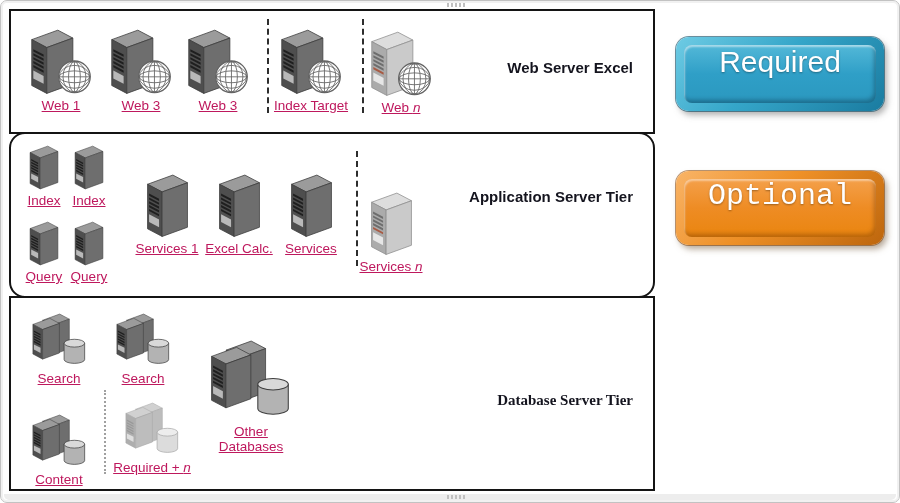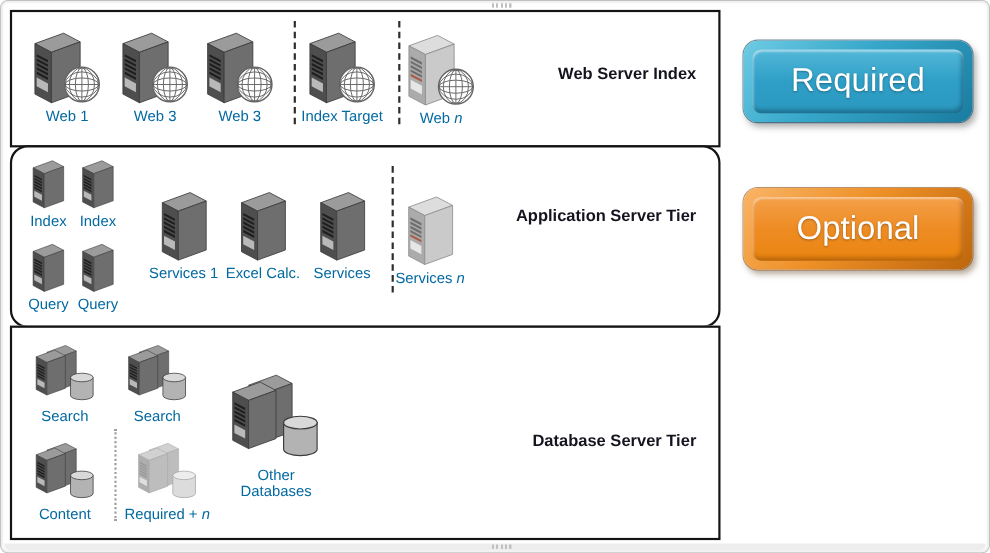--- a/index.html
+++ b/index.html
@@ -29,25 +29,25 @@
   .tier-web { top:8px;   height:125px; }
   .tier-app { top:131px; height:166px;border-radius:16px; }
   .tier-db  { top:295px; height:195px; }
 
   .tier-title {
     position:absolute; right:20px; font-weight:bold; font-size:15px;
     color:#14141e; white-space:nowrap;
   }
   .tier-web .tier-title { top:48px; }
   .tier-app .tier-title { top:54px; }
-  .tier-db  .tier-title { top:94px; }
+  .tier-db  .tier-title { top:94px;font-family:Liberation Serif, serif; }
 
   .item { position:absolute; text-align:center; }
   .item svg { display:block; margin:0 auto; }
-  .lbl { font-size:13.5px; color:#0369a1; margin-top:3px; white-space:nowrap; }
+  .lbl { font-size:13.5px; color:#be185d; margin-top:3px; white-space:nowrap;text-decoration:underline; }
   .lbl i { font-style:italic; }
 
   .vdash {
     position:absolute; width:0; border-left:2px dashed #2d2d2d;
   }
   .vdot {
     position:absolute; width:0; border-left:2px dotted #a0a0a0;
   }
 
   
@@ -62,24 +62,25 @@
   .badge { position:absolute; width:208px; height:74px; border-radius:13px; }
   .badge-required {
     left:675px; top:36px;
     background:linear-gradient(135deg,#6ecbe4 0%,#35a6c9 45%,#1a7ba0 100%);
     box-shadow:0 0 0 1px rgba(10,70,95,.6), 3px 4px 6px rgba(110,110,110,.55);
   }
   .badge-optional {
     left:675px; top:170px;
     background:linear-gradient(135deg,#f9b467 0%,#ee9027 45%,#bd660d 100%);
     box-shadow:0 0 0 1px rgba(125,60,0,.55), 3px 4px 6px rgba(120,95,65,.55);
+    font-family:Liberation Mono, monospace;
   }
   .badge-face {
     position:absolute; inset:8px; border-radius:8px;
-    display:flex; align-items:center; justify-content:center;
+    display:flex; align-items:flex-start; justify-content:center;
   }
   .badge-required .badge-face {
     background:linear-gradient(180deg,#53b8d8 0%,#2f9fc7 50%,#2b98bf 100%);
     box-shadow: inset 1px 2px 2px rgba(255,255,255,.5), inset -2px -3px 4px rgba(0,30,45,.35);
   }
   .badge-optional .badge-face {
     background:linear-gradient(180deg,#f4a04a 0%,#ee8c24 50%,#ea850f 100%);
     box-shadow: inset 1px 2px 2px rgba(255,255,255,.45), inset -2px -3px 4px rgba(90,40,0,.35);
   }
   .badge-label { font-size:30px; color:#ffffff; text-shadow:0 1px 2px rgba(0,0,0,.35); }
@@ -161,21 +162,21 @@
       <div class="lbl"><span>Index Target</span></div>
     </div>
     <div class="item" style="left:350px;top:18px;width:80px">
       <svg class="srv light" width="62" height="68" viewBox="0 0 78 86">
           <use href="#sym-tower-globe"></use>
         </svg>
       <div class="lbl"><span>Web </span><i>n</i></div>
     </div>
     <div class="vdash" style="left:256px;top:8px;height:94px"></div>
     <div class="vdash" style="left:351px;top:8px;height:94px"></div>
-    <div class="tier-title">Web Server Index</div>
+    <div class="tier-title">Web Server Excel</div>
   </div>
 
   <div class="tier tier-app">
     <div class="item" style="left:8px;top:10px;width:50px">
       <svg class="srv" width="30" height="46" viewBox="0 0 56 86">
           <use href="#sym-tower"></use>
         </svg>
       <div class="lbl"><span>Index</span></div>
     </div>
     <div class="item" style="left:53px;top:10px;width:50px">
@@ -207,21 +208,21 @@
           <use href="#sym-tower"></use>
         </svg>
       <div class="lbl"><span>Excel Calc.</span></div>
     </div>
     <div class="item" style="left:260px;top:38px;width:80px">
       <svg class="srv" width="43" height="66" viewBox="0 0 56 86">
           <use href="#sym-tower"></use>
         </svg>
       <div class="lbl"><span>Services</span></div>
     </div>
-    <div class="item" style="left:340px;top:42px;width:80px">
+    <div class="item" style="left:340px;top:56px;width:80px">
       <svg class="srv light" width="43" height="66" viewBox="0 0 56 86">
           <use href="#sym-tower"></use>
         </svg>
       <div class="lbl"><span>Services </span><i>n</i></div>
     </div>
     <div class="vdash" style="left:345px;top:17px;height:115px"></div>
     <div class="tier-title">Application Server Tier</div>
   </div>
 
   <div class="tier tier-db">
@@ -230,21 +231,21 @@
           <use href="#sym-db"></use>
         </svg>
       <div class="lbl"><span>Search</span></div>
     </div>
     <div class="item" style="left:97px;top:14px;width:70px">
       <svg class="srv" width="57" height="56" viewBox="0 0 80 79">
           <use href="#sym-db"></use>
         </svg>
       <div class="lbl"><span>Search</span></div>
     </div>
-    <div class="item" style="left:13px;top:103px;width:70px">
+    <div class="item" style="left:13px;top:115px;width:70px">
       <svg class="srv" width="57" height="56" viewBox="0 0 80 79">
           <use href="#sym-db"></use>
         </svg>
       <div class="lbl"><span>Content</span></div>
     </div>
     <div class="item" style="left:101px;top:103px;width:80px">
       <svg class="srv faded" width="57" height="56" viewBox="0 0 80 79">
           <use href="#sym-db"></use>
         </svg>
       <div class="lbl"><span>Required + </span><i>n</i></div>

